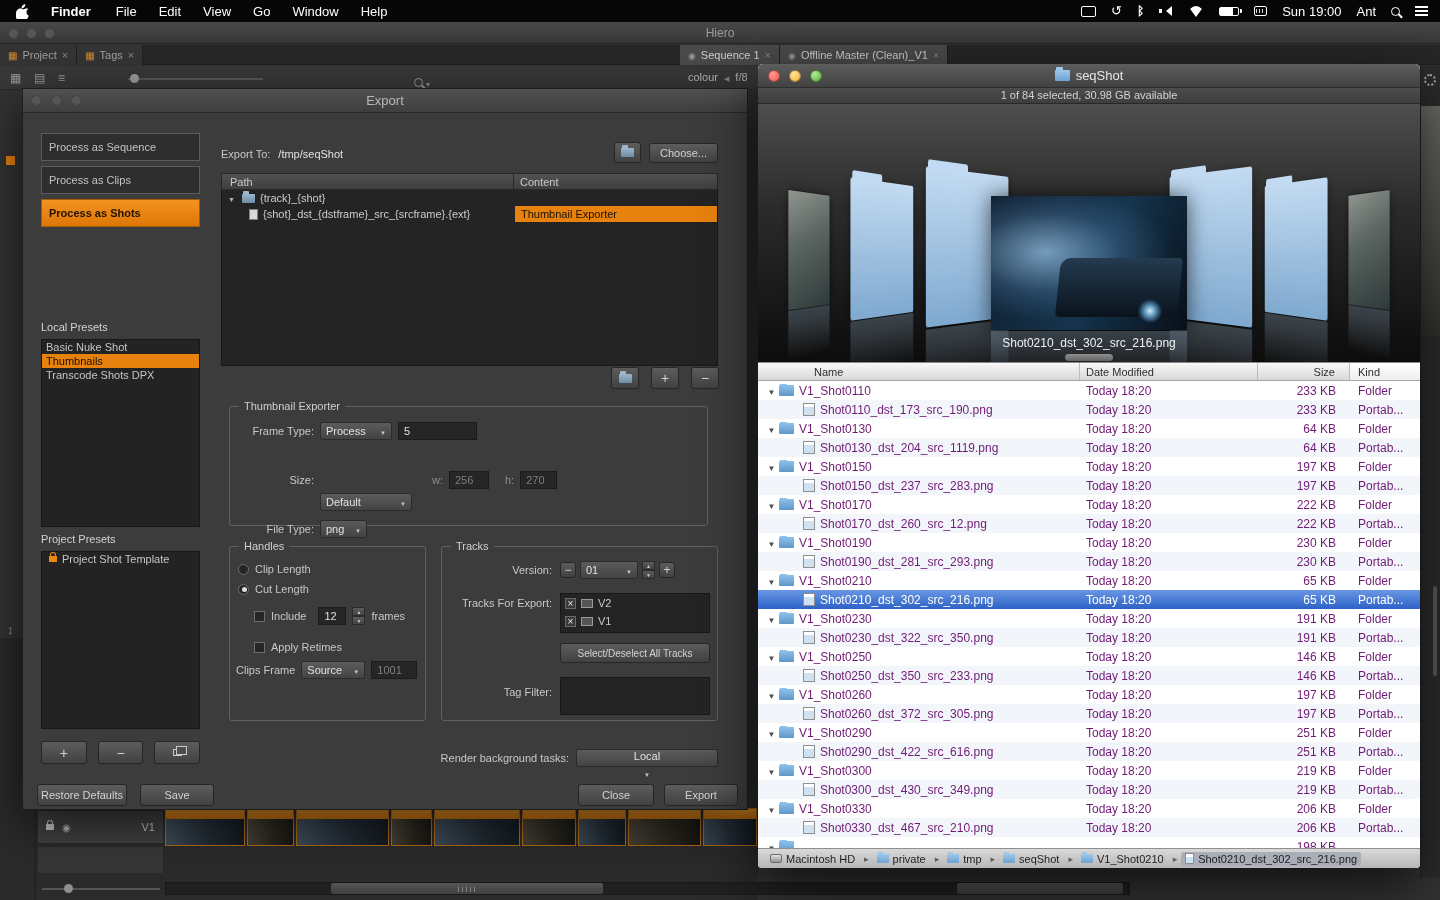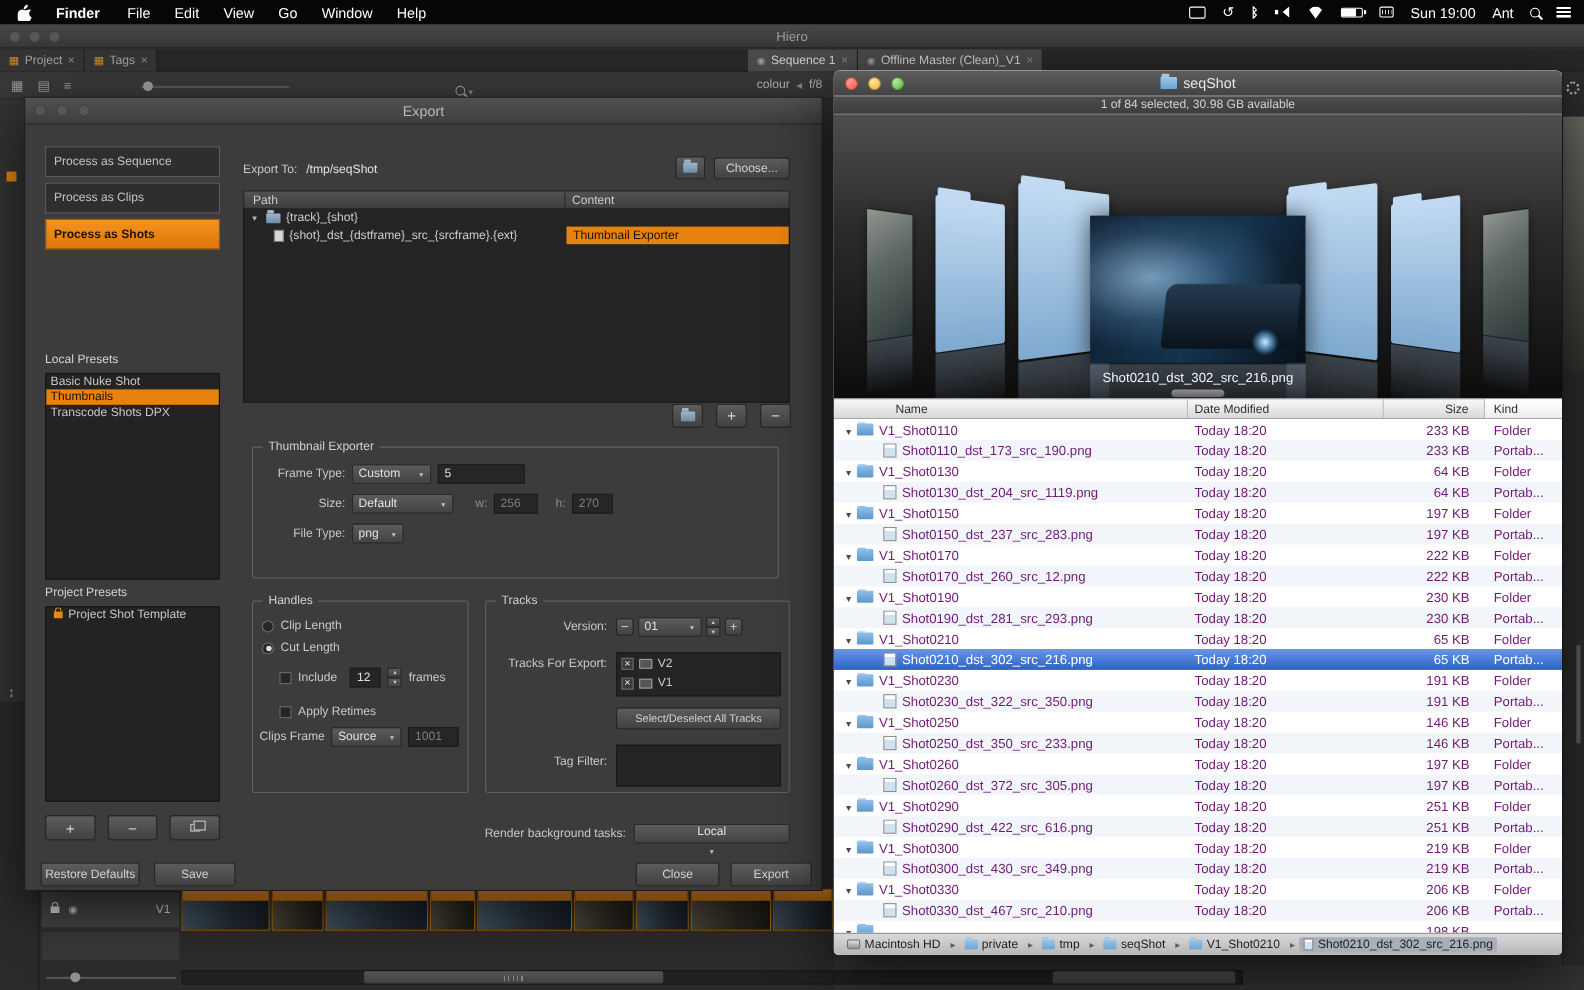--- a/index.html
+++ b/index.html
@@ -126,21 +126,21 @@
   #g-thumb{left:206px;top:293px;width:479px;height:120px;}
   #g-handles{left:206px;top:433px;width:197px;height:175px;}
   #g-tracks{left:418px;top:433px;width:277px;height:175px;}
   .gb-rows{padding:15px 8px 0 0;display:flex;flex-direction:column;gap:9px;}
   .fr{display:flex;align-items:center;gap:6px;}
   .lab{width:84px;text-align:right;color:#c8c8c8;flex:none;}
   .drop{height:18px;background:linear-gradient(#5b5b5b,#434343);border:1px solid #2b2b2b;border-radius:2px;display:flex;align-items:center;justify-content:space-between;gap:5px;padding:0 5px;color:#e0e0e0;}
   .da::before{content:"▼";font-size:6px;color:#c4c4c4;}
   .field{height:18px;background:#262626;border:1px solid #1b1b1b;color:#e0e0e0;display:flex;align-items:center;padding:0 5px;}
   .field.dis{color:#7f7f7f;}
-  .w72{width:72px;} .w108{width:92px;} .w79{width:79px;} .w40{width:40px;} .w37{width:37px;} .w47{width:47px;} .w58{width:58px;} .w64{width:64px;} .w46{width:46px;} .w142{width:142px;flex-direction:column;}
+  .w72{width:72px;} .w108{width:92px;margin-top:44px;} .w79{width:79px;} .w40{width:40px;} .w37{width:37px;} .w47{width:47px;} .w58{width:58px;} .w64{width:64px;} .w46{width:46px;} .w142{width:142px;flex-direction:column;}
   .dim{color:#8d8d8d;}
   .hrow{position:absolute;display:flex;align-items:center;gap:6px;left:8px;}
   .rd{width:11px;height:11px;border-radius:50%;background:#262626;border:1px solid #6e6e6e;flex:none;position:relative;}
   .rd.sel::after{content:"";position:absolute;left:2.5px;top:2.5px;width:5px;height:5px;border-radius:50%;background:#dedede;}
   .cb{width:11px;height:11px;background:#262626;border:1px solid #6e6e6e;flex:none;}
   .spn{display:inline-flex;flex-direction:column;width:13px;}
   .spn span{height:9px;background:linear-gradient(#5b5b5b,#434343);border:1px solid #2b2b2b;display:flex;align-items:center;justify-content:center;}
   .spn .u::before{content:"▲";font-size:5px;color:#ccc;}
   .spn .d::before{content:"▼";font-size:5px;color:#ccc;}
   .lab2{width:110px;text-align:right;margin-right:4px;flex:none;color:#c8c8c8;}
@@ -413,21 +413,21 @@
       </div>
     <div class="btn sq b-plus">+</div>
     <div class="btn sq b-minus">−</div>
 
     <div class="gb" id="g-thumb">
       <span class="gt">Thumbnail Exporter</span>
       <div class="gb-rows">
         <div class="fr">
           <span class="lab">Frame Type:</span>
           <div class="drop w72">
-              <span>Custom</span>
+              <span>Process</span>
               <span class="da"></span>
             </div>
           <div class="field w79">5</div>
         </div>
         <div class="fr">
           <span class="lab">Size:</span>
           <div class="drop w108">
               <span>Default</span>
               <span class="da"></span>
             </div>

